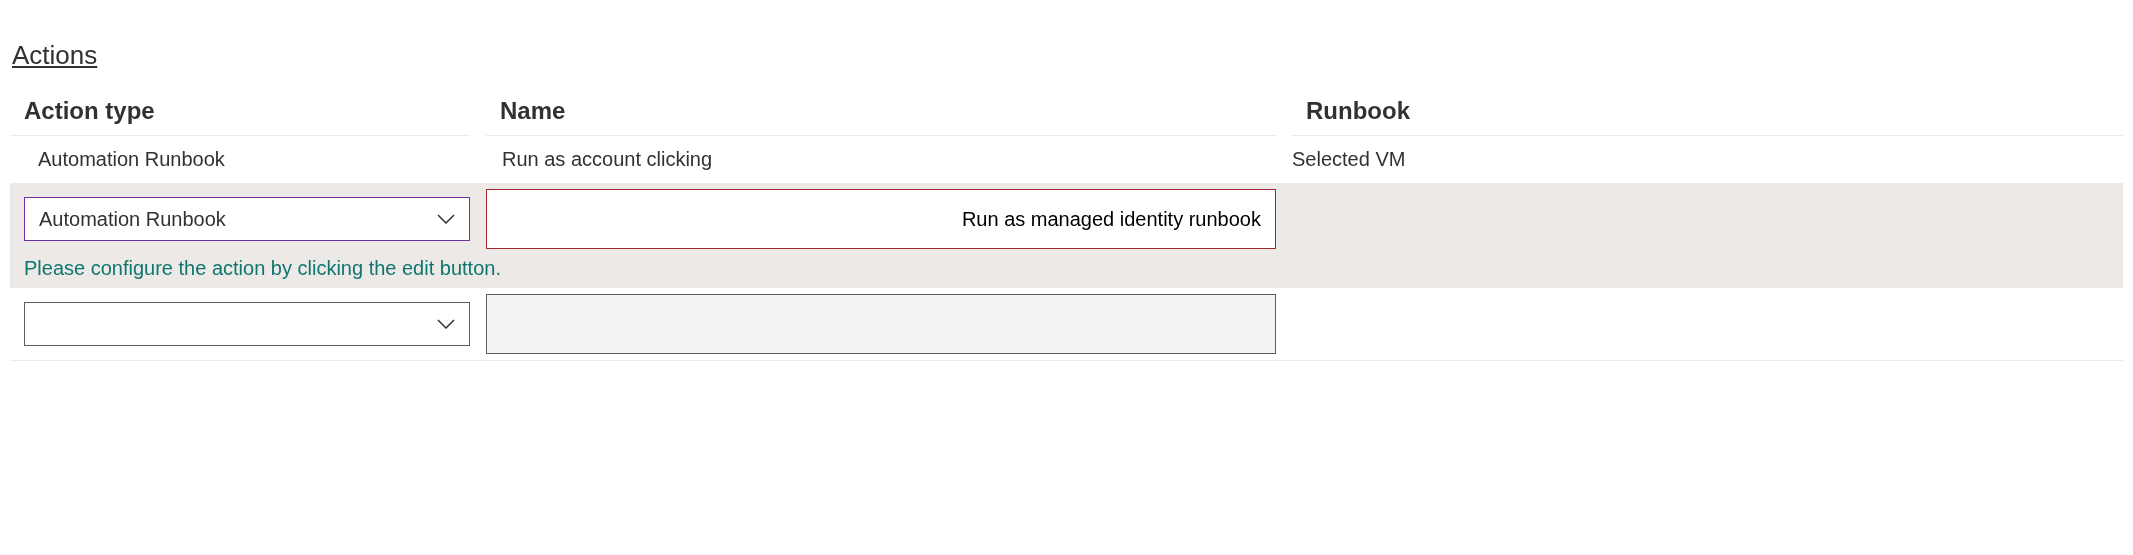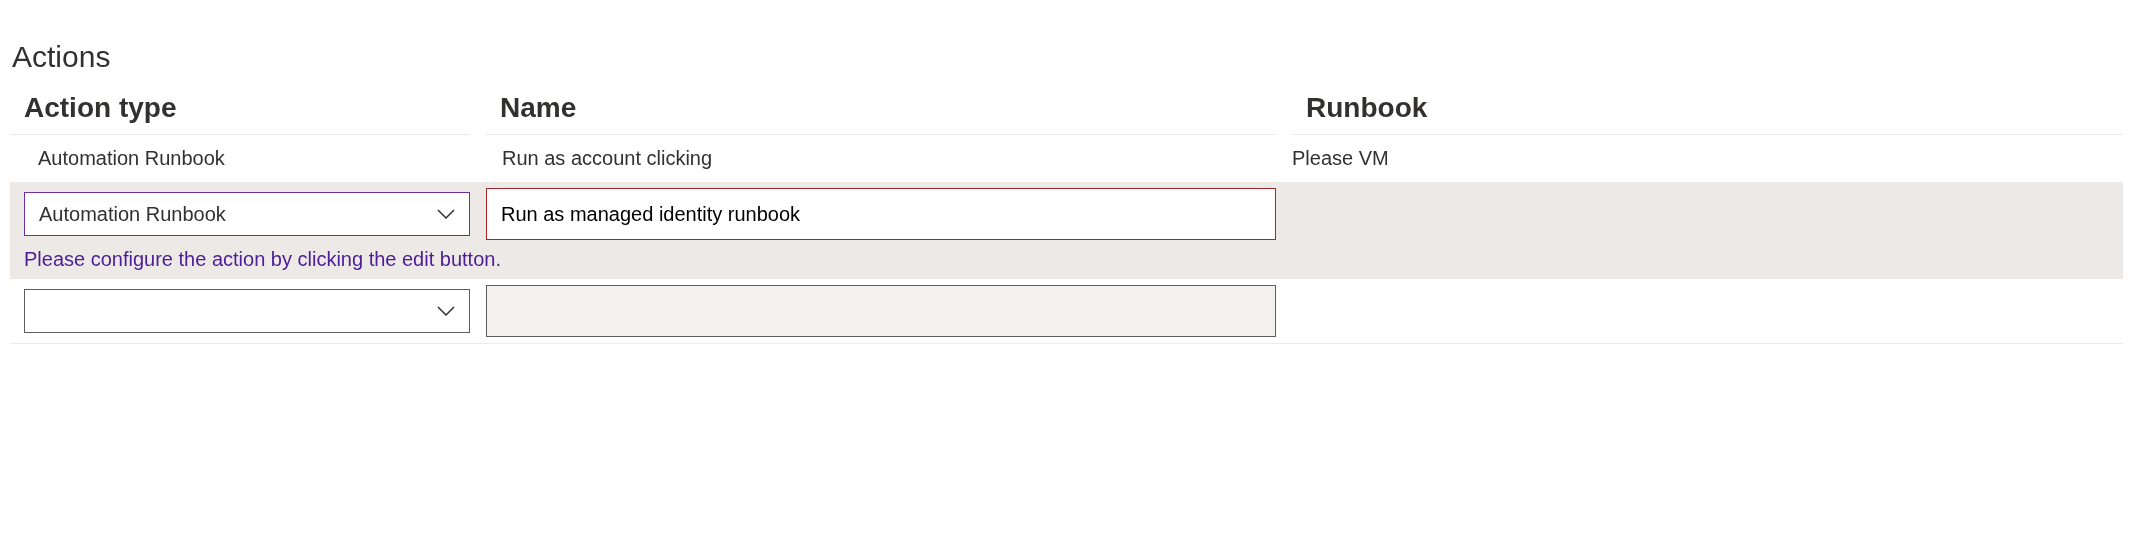--- a/index.html
+++ b/index.html
@@ -8,37 +8,38 @@
       padding: 0;
     }
     body {
       font-family: "Segoe UI", -apple-system, BlinkMacSystemFont, sans-serif;
       font-size: 20px;
       color: #323130;
       background: #ffffff;
       padding: 40px 10px 10px 10px;
     }
     .section-title {
-      font-size: 30px;
+      font-size: 26px;
       font-weight: 400;
-      margin-bottom: 10px;
+      margin-bottom: 18px;
       padding-left: 2px;
+      text-decoration: underline;
     }
     .grid {
       display: grid;
       grid-template-columns: 460px 790px 1fr;
       column-gap: 16px;
       align-items: center;
     }
     .header-row {
       display: contents;
     }
     .header-cell {
       font-weight: 600;
-      font-size: 28px;
+      font-size: 24px;
       padding: 8px 14px 10px 14px;
       border-bottom: 1px solid #edebe9;
     }
     .data-row {
       display: contents;
     }
     .cell {
       padding: 12px 14px 12px 28px;
       font-size: 20px;
       font-weight: 400;
@@ -98,57 +99,58 @@
       height: 10px;
       display: flex;
       align-items: center;
       justify-content: center;
     }
     .chevron svg {
       width: 18px;
       height: 10px;
     }
     .textfield {
-      height: 52px;
+      height: 60px;
       border: 1px solid #605e5c;
       background: #ffffff;
       padding: 0 14px;
       font-size: 20px;
       font-family: inherit;
       width: 100%;
       outline: none;
+      text-align: right;
     }
     .textfield.error {
       border: 1px solid #a4262c;
     }
     .textfield.readonly {
       background: #f3f2f1;
     }
     .error-text {
-      color: #4c1d95;
+      color: #0f766e;
       font-size: 20px;
     }
   </style>
 </head>
 <body>
 
 <div class="section-title">Actions</div>
 
 <div class="grid">
 
   <div class="header-row">
     <div class="header-cell">Action type</div>
     <div class="header-cell">Name</div>
     <div class="header-cell">Runbook</div>
   </div>
 
   <div class="data-row">
     <div class="cell">Automation Runbook</div>
     <div class="cell name-cell">Run as account clicking</div>
-    <div class="cell selected-cell">Please VM</div>
+    <div class="cell selected-cell">Selected VM</div>
   </div>
 
   <div class="edit-row-bg">
     <div class="dropdown highlight">
       <span>Automation Runbook</span>
       <span class="chevron">
         <svg viewBox="0 0 18 10">
             <path d="M1 1 L9 9 L17 1" stroke="#323130" stroke-width="1.5" fill="none"></path>
           </svg>
       </span>

